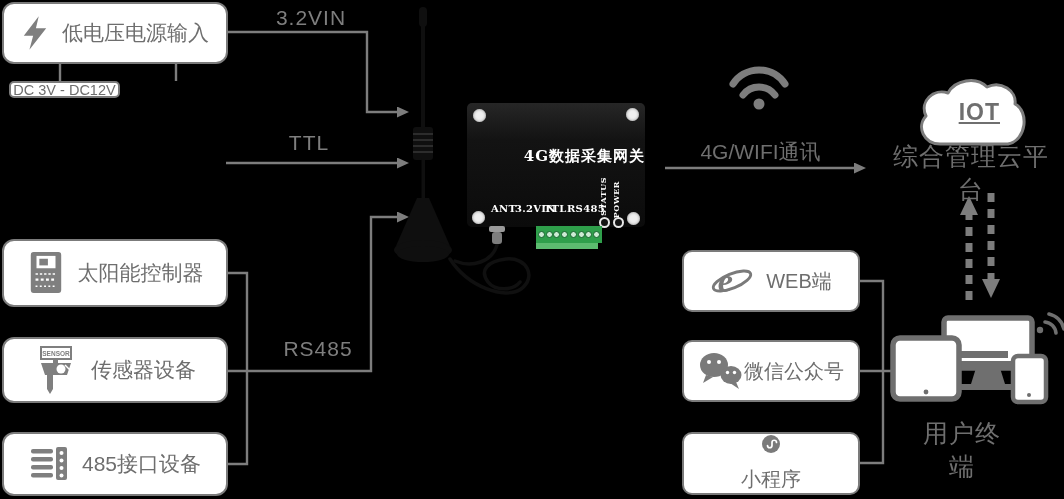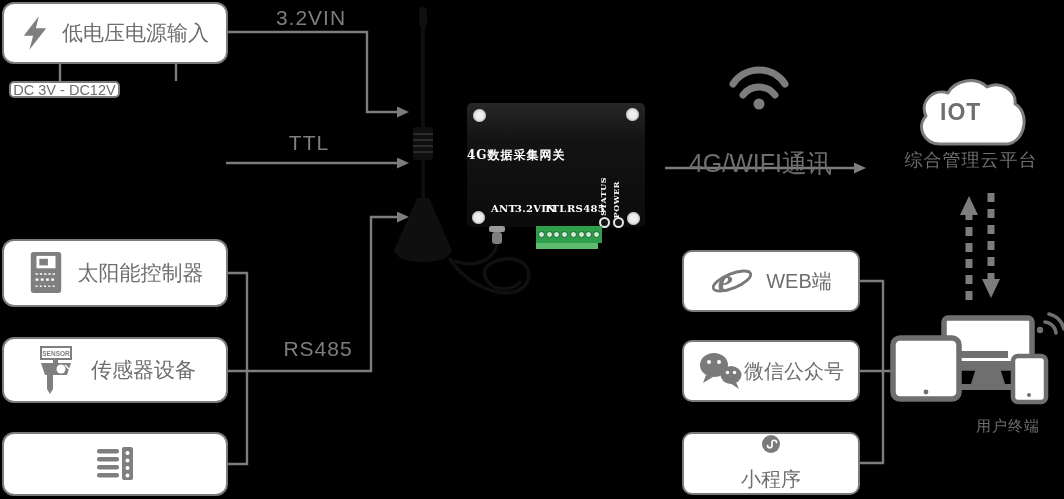--- a/index.html
+++ b/index.html
@@ -12,41 +12,41 @@
   .sub{position:absolute;box-sizing:border-box;border:2px solid #7b7b7b;border-radius:5px;
        background:#fff;display:flex;align-items:center;justify-content:center;
        color:#6e6e6e;font-size:14.5px;z-index:2;white-space:nowrap;}
   .wire-label{position:absolute;color:#7e7e7e;font-size:21px;z-index:3;text-align:center;letter-spacing:1px;}
   .cap{position:absolute;color:#6e6e6e;z-index:3;text-align:center;}
   
   .gw{position:absolute;left:467px;top:103px;width:178px;height:124px;z-index:2;
       background:linear-gradient(180deg,#262626 0%,#131313 30%,#0b0b0b 100%);border-radius:5px;}
   .gw .screw{position:absolute;width:13px;height:13px;border-radius:50%;background:#efefef;
              box-shadow:inset 0 0 3px #8a8a8a;}
-  .gw-title{position:absolute;left:0;top:44px;width:100%;text-align:left;color:#fff;
-            font-size:12px;font-weight:bold;letter-spacing:1px;
+  .gw-title{position:absolute;left:0;top:44px;width:100%;text-align:right;color:#fff;
+            font-size:15px;font-weight:bold;letter-spacing:1px;
             font-family:"DejaVu Serif","Liberation Serif",serif;}
   .gw-port{position:absolute;top:100px;color:#fff;font-size:10px;font-weight:bold;
            font-family:"DejaVu Serif","Liberation Serif",serif;letter-spacing:.3px;}
   .gw-vlabel{position:absolute;color:#fff;font-size:8px;font-weight:bold;letter-spacing:.5px;
              writing-mode:vertical-rl;transform:rotate(180deg);
              font-family:"DejaVu Serif","Liberation Serif",serif;}
   .gw .led{position:absolute;top:114px;width:7px;height:7px;border-radius:50%;
            border:2px solid #e8e8e8;background:#141414;}
   .tb{position:absolute;top:226px;width:30px;height:17px;background:#2f9f4b;z-index:2;
       display:flex;justify-content:space-around;align-items:center;padding:0 2px;}
   .tb i{display:block;width:5px;height:5px;border-radius:50%;background:#cdebd4;
         border:1px solid #14632c;}
   .tb-strip{position:absolute;left:536px;top:243px;width:62px;height:6px;background:#5cbb6f;z-index:2;}
   .antc1{position:absolute;left:489px;top:226px;width:16px;height:6px;background:#9a9a9a;
          border-radius:2px;z-index:2;}
   .antc2{position:absolute;left:492px;top:232px;width:10px;height:12px;background:#7e7e7e;
          border-radius:3px;z-index:2;}
-  .iot{position:absolute;left:940px;top:99px;width:60px;text-align:left;font-size:23px;
-       font-weight:bold;color:#6f6f6f;z-index:3;letter-spacing:1px;}
+  .iot{position:absolute;left:940px;top:99px;width:60px;text-align:right;font-size:23px;
+       font-weight:bold;color:#6f6f6f;z-index:3;letter-spacing:1px;text-decoration:underline;}
 </style>
 </head>
 <body>
 
 <div class="canvas">
 
   <svg class="layer" width="1064" height="499" viewBox="0 0 1064 499">
     <defs>
       <marker id="ah" markerUnits="userSpaceOnUse" markerWidth="13" markerHeight="12" refX="2" refY="5.5" orient="auto">
         <path d="M0,0 L12,5.5 L0,11 Z" fill="#7d7d7d"></path>
@@ -161,20 +161,21 @@
       <rect x="2" y="3" width="22" height="4.5" rx="2" fill="#7f7f7f"></rect>
       <rect x="2" y="11" width="22" height="4.5" rx="2" fill="#7f7f7f"></rect>
       <rect x="2" y="19" width="22" height="4.5" rx="2" fill="#7f7f7f"></rect>
       <rect x="2" y="27" width="22" height="4.5" rx="2" fill="#7f7f7f"></rect>
       <rect x="27" y="1" width="11" height="33" rx="2" fill="#7f7f7f"></rect>
       <circle cx="32.5" cy="7" r="2" fill="#fff"></circle>
         <circle cx="32.5" cy="14.5" r="2" fill="#fff"></circle>
       <circle cx="32.5" cy="22" r="2" fill="#fff"></circle>
         <circle cx="32.5" cy="29.5" r="2" fill="#fff"></circle>
     </svg>
+    <span>485接口设备</span>
   </div>
 
   <span class="wire-label" style="left:268px;top:6px;width:86px;">3.2VIN</span>
   <span class="wire-label" style="left:283px;top:131px;width:52px;">TTL</span>
   <span class="wire-label" style="left:276px;top:337px;width:84px;">RS485</span>
 
   <div class="gw">
     <div class="screw" style="left:6px;top:6px;"></div>
     <div class="screw" style="left:159px;top:5px;"></div>
     <div class="screw" style="left:5px;top:108px;"></div>
@@ -198,23 +199,23 @@
   <div class="tb" style="left:568px;">
     <i></i>
       <i></i>
       <i></i>
       <i></i>
     </div>
   <div class="tb-strip"></div>
   <div class="antc1"></div>
   <div class="antc2"></div>
 
-  <span class="cap" style="left:688px;top:147px;width:145px;font-size:25px;color:#6f6f6f;">4G/WIFI通讯</span>
+  <span class="cap" style="left:688px;top:138px;width:145px;font-size:21px;color:#6f6f6f;">4G/WIFI通讯</span>
   <span class="iot">IOT</span>
-  <span class="cap" style="left:886px;top:148px;width:170px;font-size:18px;color:#6f6f6f;letter-spacing:1px;">综合管理云平台</span>
+  <span class="cap" style="left:886px;top:140px;width:170px;font-size:25px;color:#6f6f6f;letter-spacing:1px;">综合管理云平台</span>
 
   <div class="box" style="left:682px;top:250px;width:178px;height:62px;border-radius:10px;font-size:20px;gap:12px;">
     <svg width="44" height="40" viewBox="0 0 46 42">
       <text x="8" y="33" font-size="36" font-weight="bold" font-style="italic" fill="#7a7a7a" font-family="Liberation Serif, serif">e</text>
       <ellipse cx="23" cy="21" rx="21" ry="7.5" stroke="#7a7a7a" stroke-width="3" fill="none" transform="rotate(-22 23 21)"></ellipse>
     </svg>
     <span>WEB端</span>
   </div>
 
   <div class="box" style="left:682px;top:340px;width:178px;height:62px;border-radius:10px;font-size:20px;gap:0;">
@@ -232,15 +233,15 @@
   </div>
 
   <div class="box" style="left:682px;top:432px;width:178px;height:63px;border-radius:10px;font-size:20px;gap:12px;flex-direction:column;">
     <svg width="40" height="40" viewBox="0 0 40 40">
       <circle cx="20" cy="20" r="18" fill="#7a7a7a"></circle>
       <path d="M13 23 a4.5 4.5 0 1 0 9 0 l0 -6 a4.5 4.5 0 1 1 9 0" stroke="#fff" stroke-width="3.4" fill="none" stroke-linecap="round"></path>
     </svg>
     <span>小程序</span>
   </div>
 
-  <span class="cap" style="left:958px;top:417px;width:100px;font-size:15px;color:#6f6f6f;letter-spacing:1px;">用户终端</span>
+  <span class="cap" style="left:912px;top:417px;width:100px;font-size:25px;color:#6f6f6f;letter-spacing:1px;">用户终端</span>
 
 </div>
 
 </body></html>

